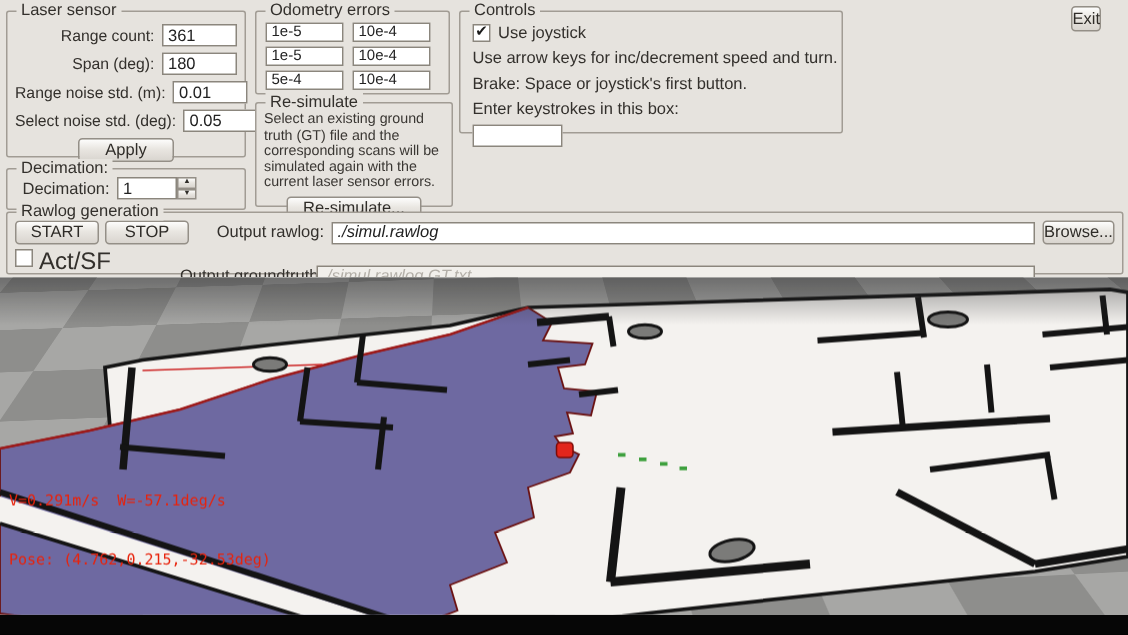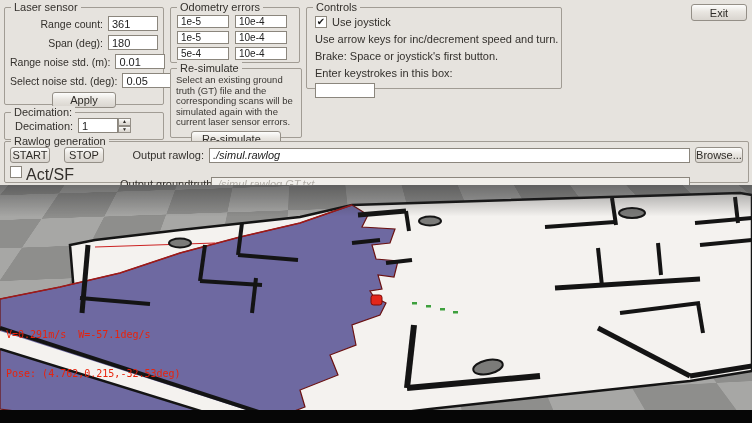--- a/index.html
+++ b/index.html
@@ -25,25 +25,25 @@
   .frow input{width:50px;flex:none;}
   .orow{display:flex;gap:6px;margin:3px 6px 0;}
   .orow input{width:52px;height:13px;font-size:10px;}
   .desc{font-size:9.5px;line-height:10.5px;padding:6px 5px 0;color:#3a3733;}
   .resim-btn{display:block;margin:3px auto 0;width:90px;height:16px;}
   .crow{display:flex;align-items:center;gap:5px;margin:8px 0 0 8px;}
   .cline{margin:5px 0 0 8px;}
   .keys-input{margin:4px 0 0 8px;width:60px;}
   .rrow{display:flex;align-items:center;margin:5px 5px 0;}
   .rlabel{width:86px;text-align:right;padding-right:5px;white-space:nowrap;flex:none;}
-  .rbtn{width:40px;height:16px;margin-right:14px;flex:none;}
+  .rbtn{width:56px;height:16px;margin-right:4px;flex:none;}
   .grow-input{flex:1;font-style:italic;}
   .cbwrap{width:110px;display:flex;align-items:flex-start;gap:4px;flex:none;font-size:16px;}
   .spacer53{width:53px;flex:none;}
-  .exit-btn{position:absolute;top:4px;right:5px;width:56px;height:17px;}
+  .exit-btn{position:absolute;top:4px;right:18px;width:20px;height:17px;}
   .spin{display:inline-flex;align-items:stretch;height:15px;}
   .spin input{width:40px;}
   .spinbtns{display:flex;flex-direction:column;width:13px;}
   .spinbtns button{flex:1;font-size:5px;line-height:1;border-radius:0;padding:0;}
   
   .viewport{position:absolute;top:185px;left:0;width:752px;height:238px;background:#060606;}
   .scene{position:absolute;top:0;left:0;width:752px;height:225px;overflow:hidden;
          background:#989896;perspective:750px;}
   .ground{position:absolute;left:50%;bottom:-55px;width:6000px;height:2200px;
           margin-left:-3000px;transform-origin:50% 100%;

